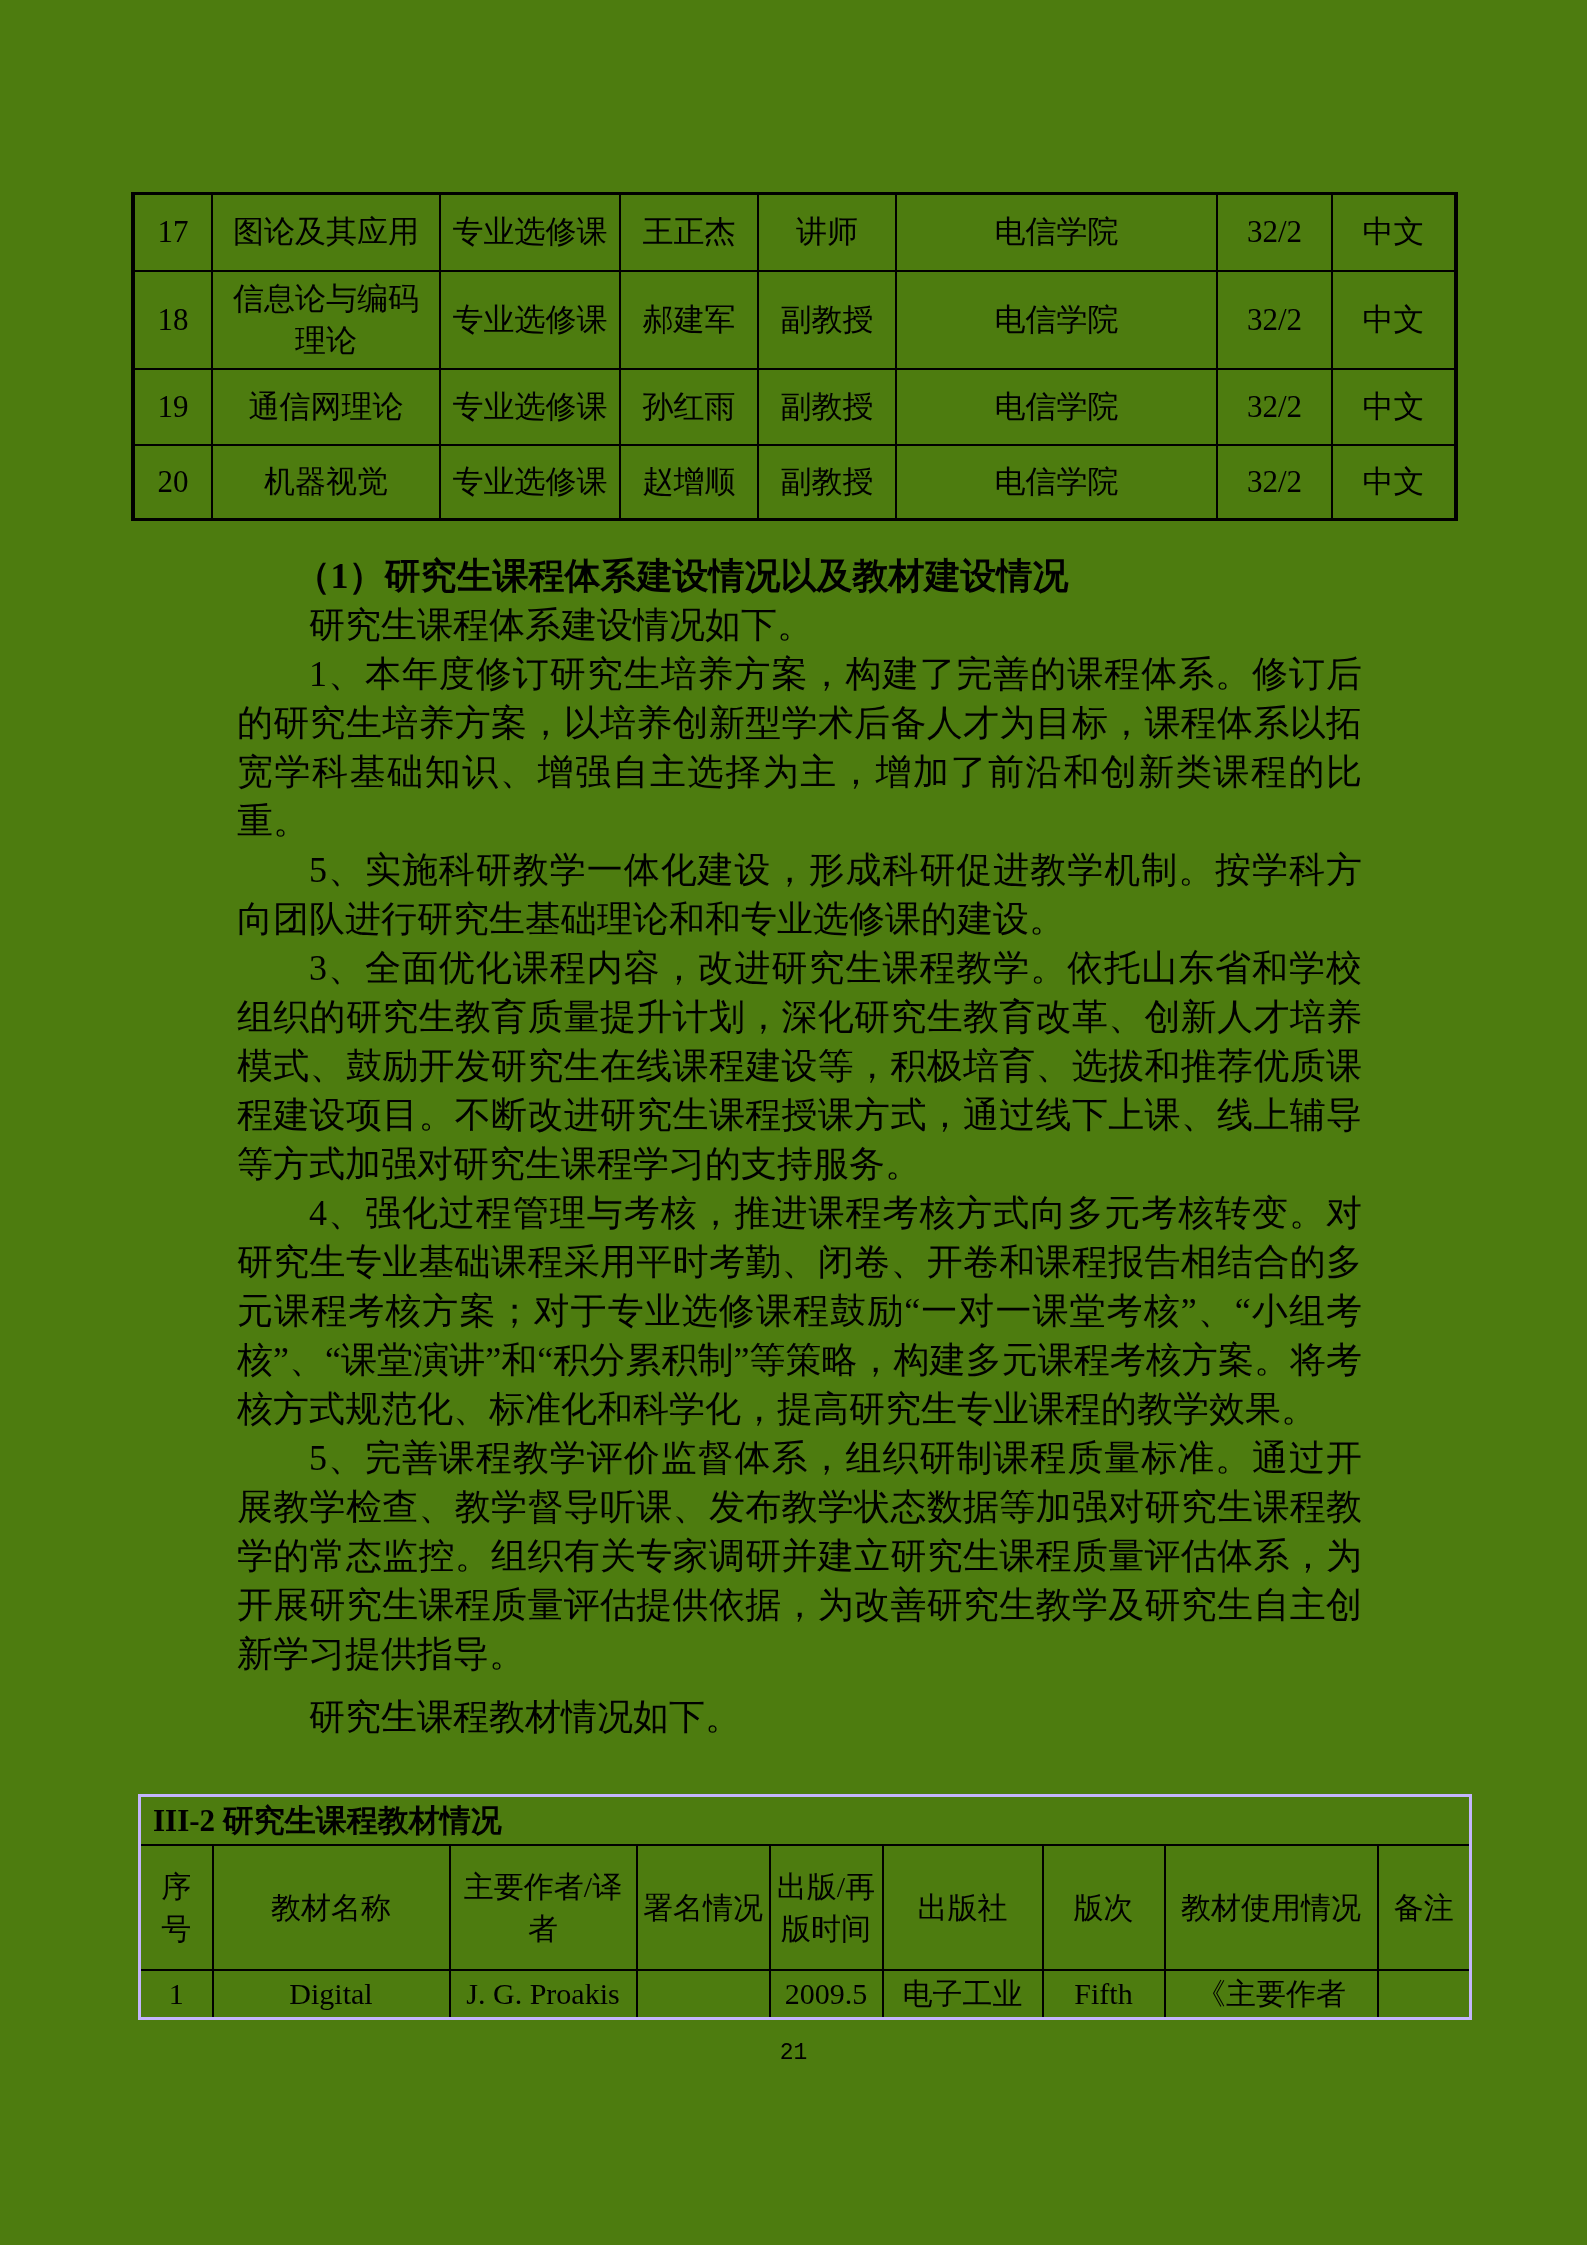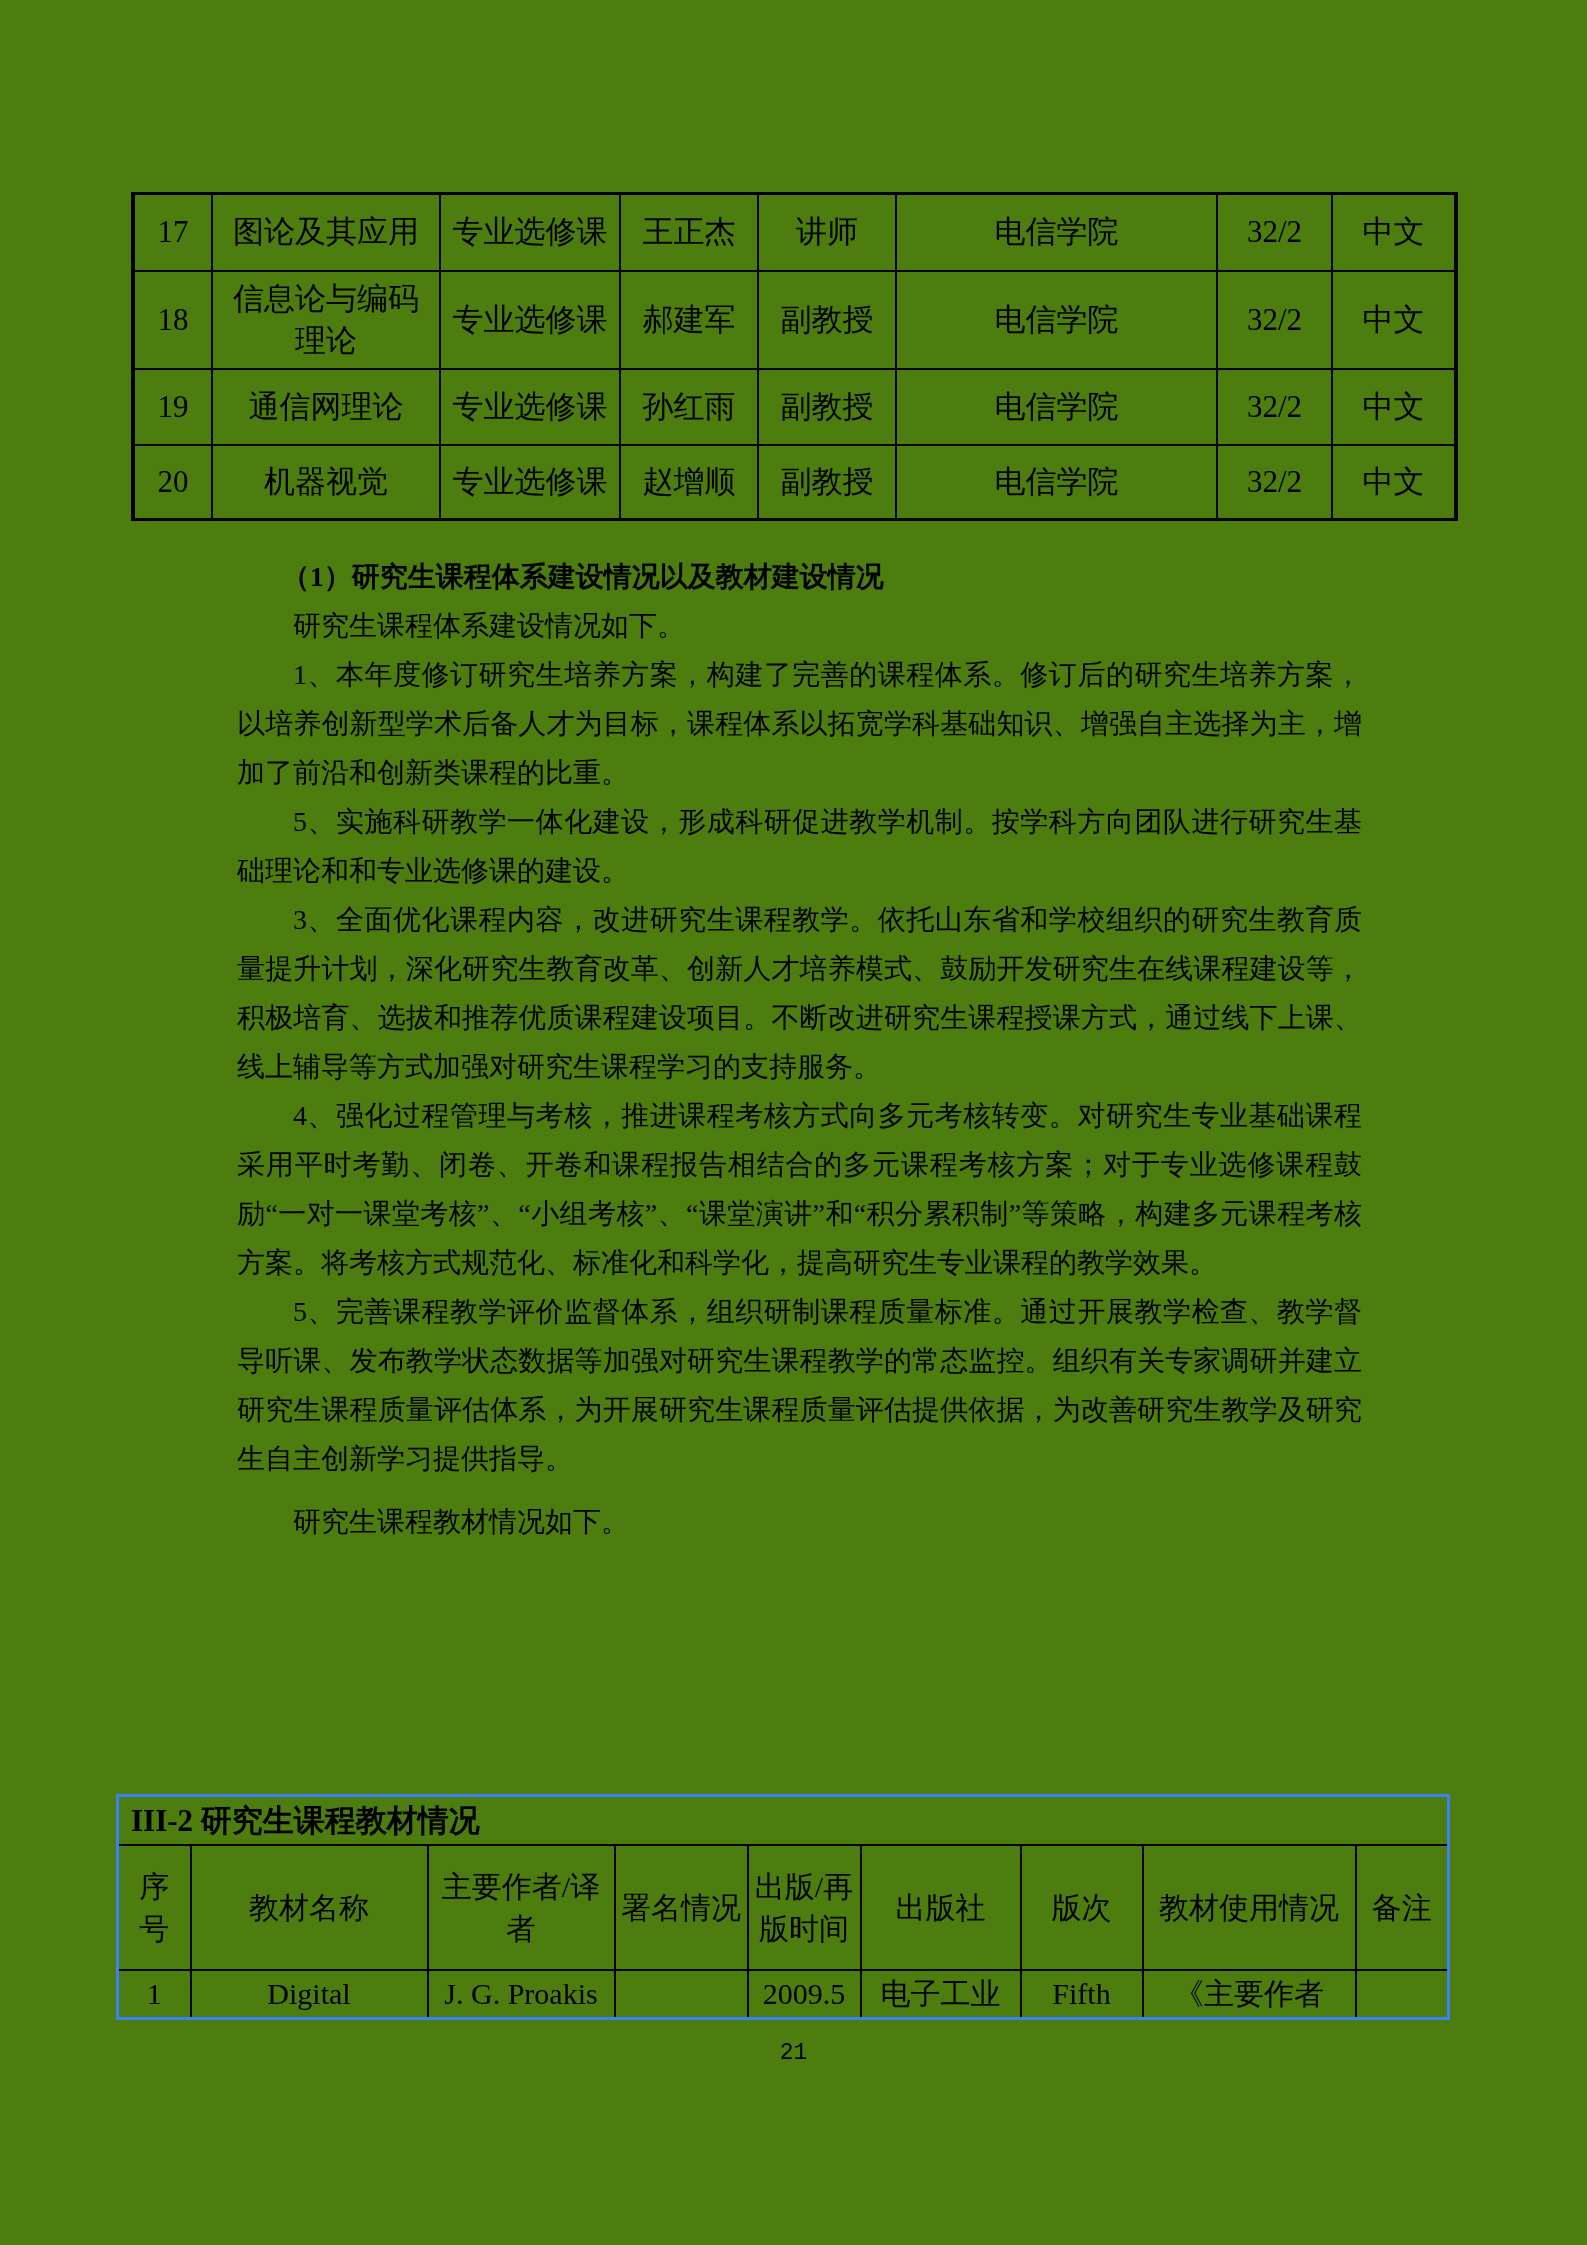--- a/index.html
+++ b/index.html
@@ -40,37 +40,37 @@
   tr.row-18 { height: 98px; }
   tr.row-19 { height: 76px; }
   tr.row-20 { height: 75px; }
 
   
   .body-text {
     position: absolute;
     left: 237px;
     top: 552px;
     width: 1125px;
-    font-size: 28px;
+    font-size: 36px;
     line-height: 49px;
     text-align: justify;
   }
   .body-text p { margin: 0; text-indent: 2em; }
   .body-text p.heading { font-weight: bold; text-indent: 1.6em; }
   .body-text p.materials-intro { margin-top: 14px; }
 
   
   table.materials-table {
     position: absolute;
-    left: 116px;
+    left: 138px;
     top: 1794px;
     width: 1331px;
     border-collapse: collapse;
     table-layout: fixed;
-    border: 3px solid #3b82f6;
+    border: 3px solid #c4b5fd;
   }
   table.materials-table th,
   table.materials-table td {
     border: 2px solid #000;
     text-align: center;
     vertical-align: middle;
     font-size: 30px;
     line-height: 1.4;
     padding: 2px 4px;
     font-weight: normal;

